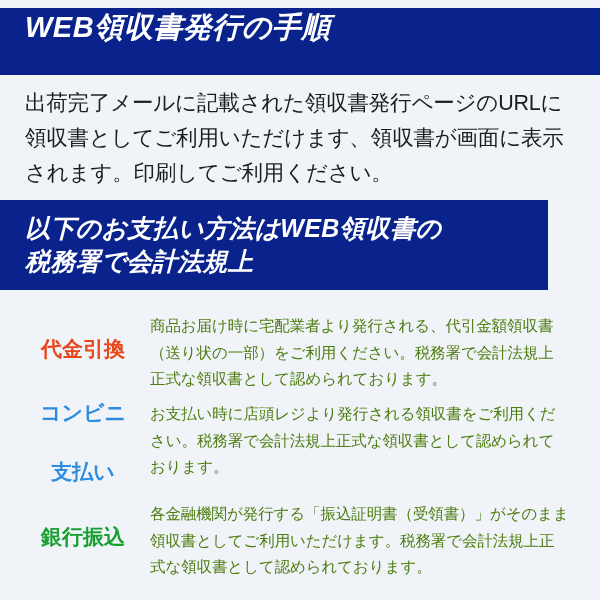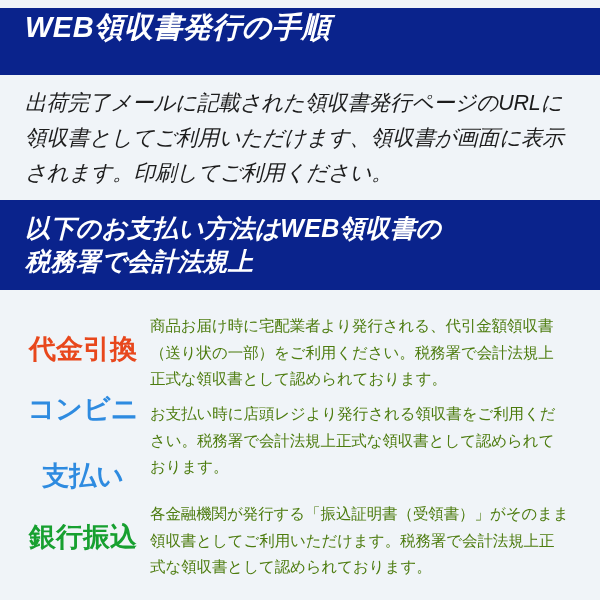--- a/index.html
+++ b/index.html
@@ -38,21 +38,21 @@
     display: flex;
     align-items: flex-start;
     padding-left: 25px;
     font-size: 29px;
     letter-spacing: 0.5px;
   }
   .banner-notice {
     position: absolute;
     left: 0;
     top: 200px;
-    width: 600px;
+    width: 548px;
     height: 90px;
     display: flex;
     flex-direction: column;
     justify-content: center;
     padding-left: 25px;
     font-size: 25px;
     line-height: 1.32;
     letter-spacing: 0.3px;
   }
   .banner-notice .line {
@@ -65,21 +65,20 @@
     left: 25px;
     top: 86px;
     width: 556px;
     font-size: 21.5px;
     line-height: 1.62;
     color: #1c1c1c;
     letter-spacing: -0.2px;
   }
   .intro .line {
     white-space: nowrap;
-    font-style: italic;
   }
 
   
   .methods {
     position: absolute;
     left: 0;
     top: 305px;
     width: 600px;
   }
   .method-row {
@@ -88,21 +87,21 @@
     padding: 0 0 0 0;
   }
   .method-row .label-cell {
     width: 122px;
     margin-left: 22px;
     flex: 0 0 122px;
     display: flex;
     flex-direction: column;
     justify-content: center;
     align-items: center;
-    font-size: 27px;
+    font-size: 21px;
     font-weight: bold;
     line-height: 1.28;
     text-align: center;
   }
   .method-row .desc-cell {
     flex: 1 1 auto;
     padding-left: 6px;
     padding-right: 14px;
     font-size: 15.5px;
     line-height: 1.72;

